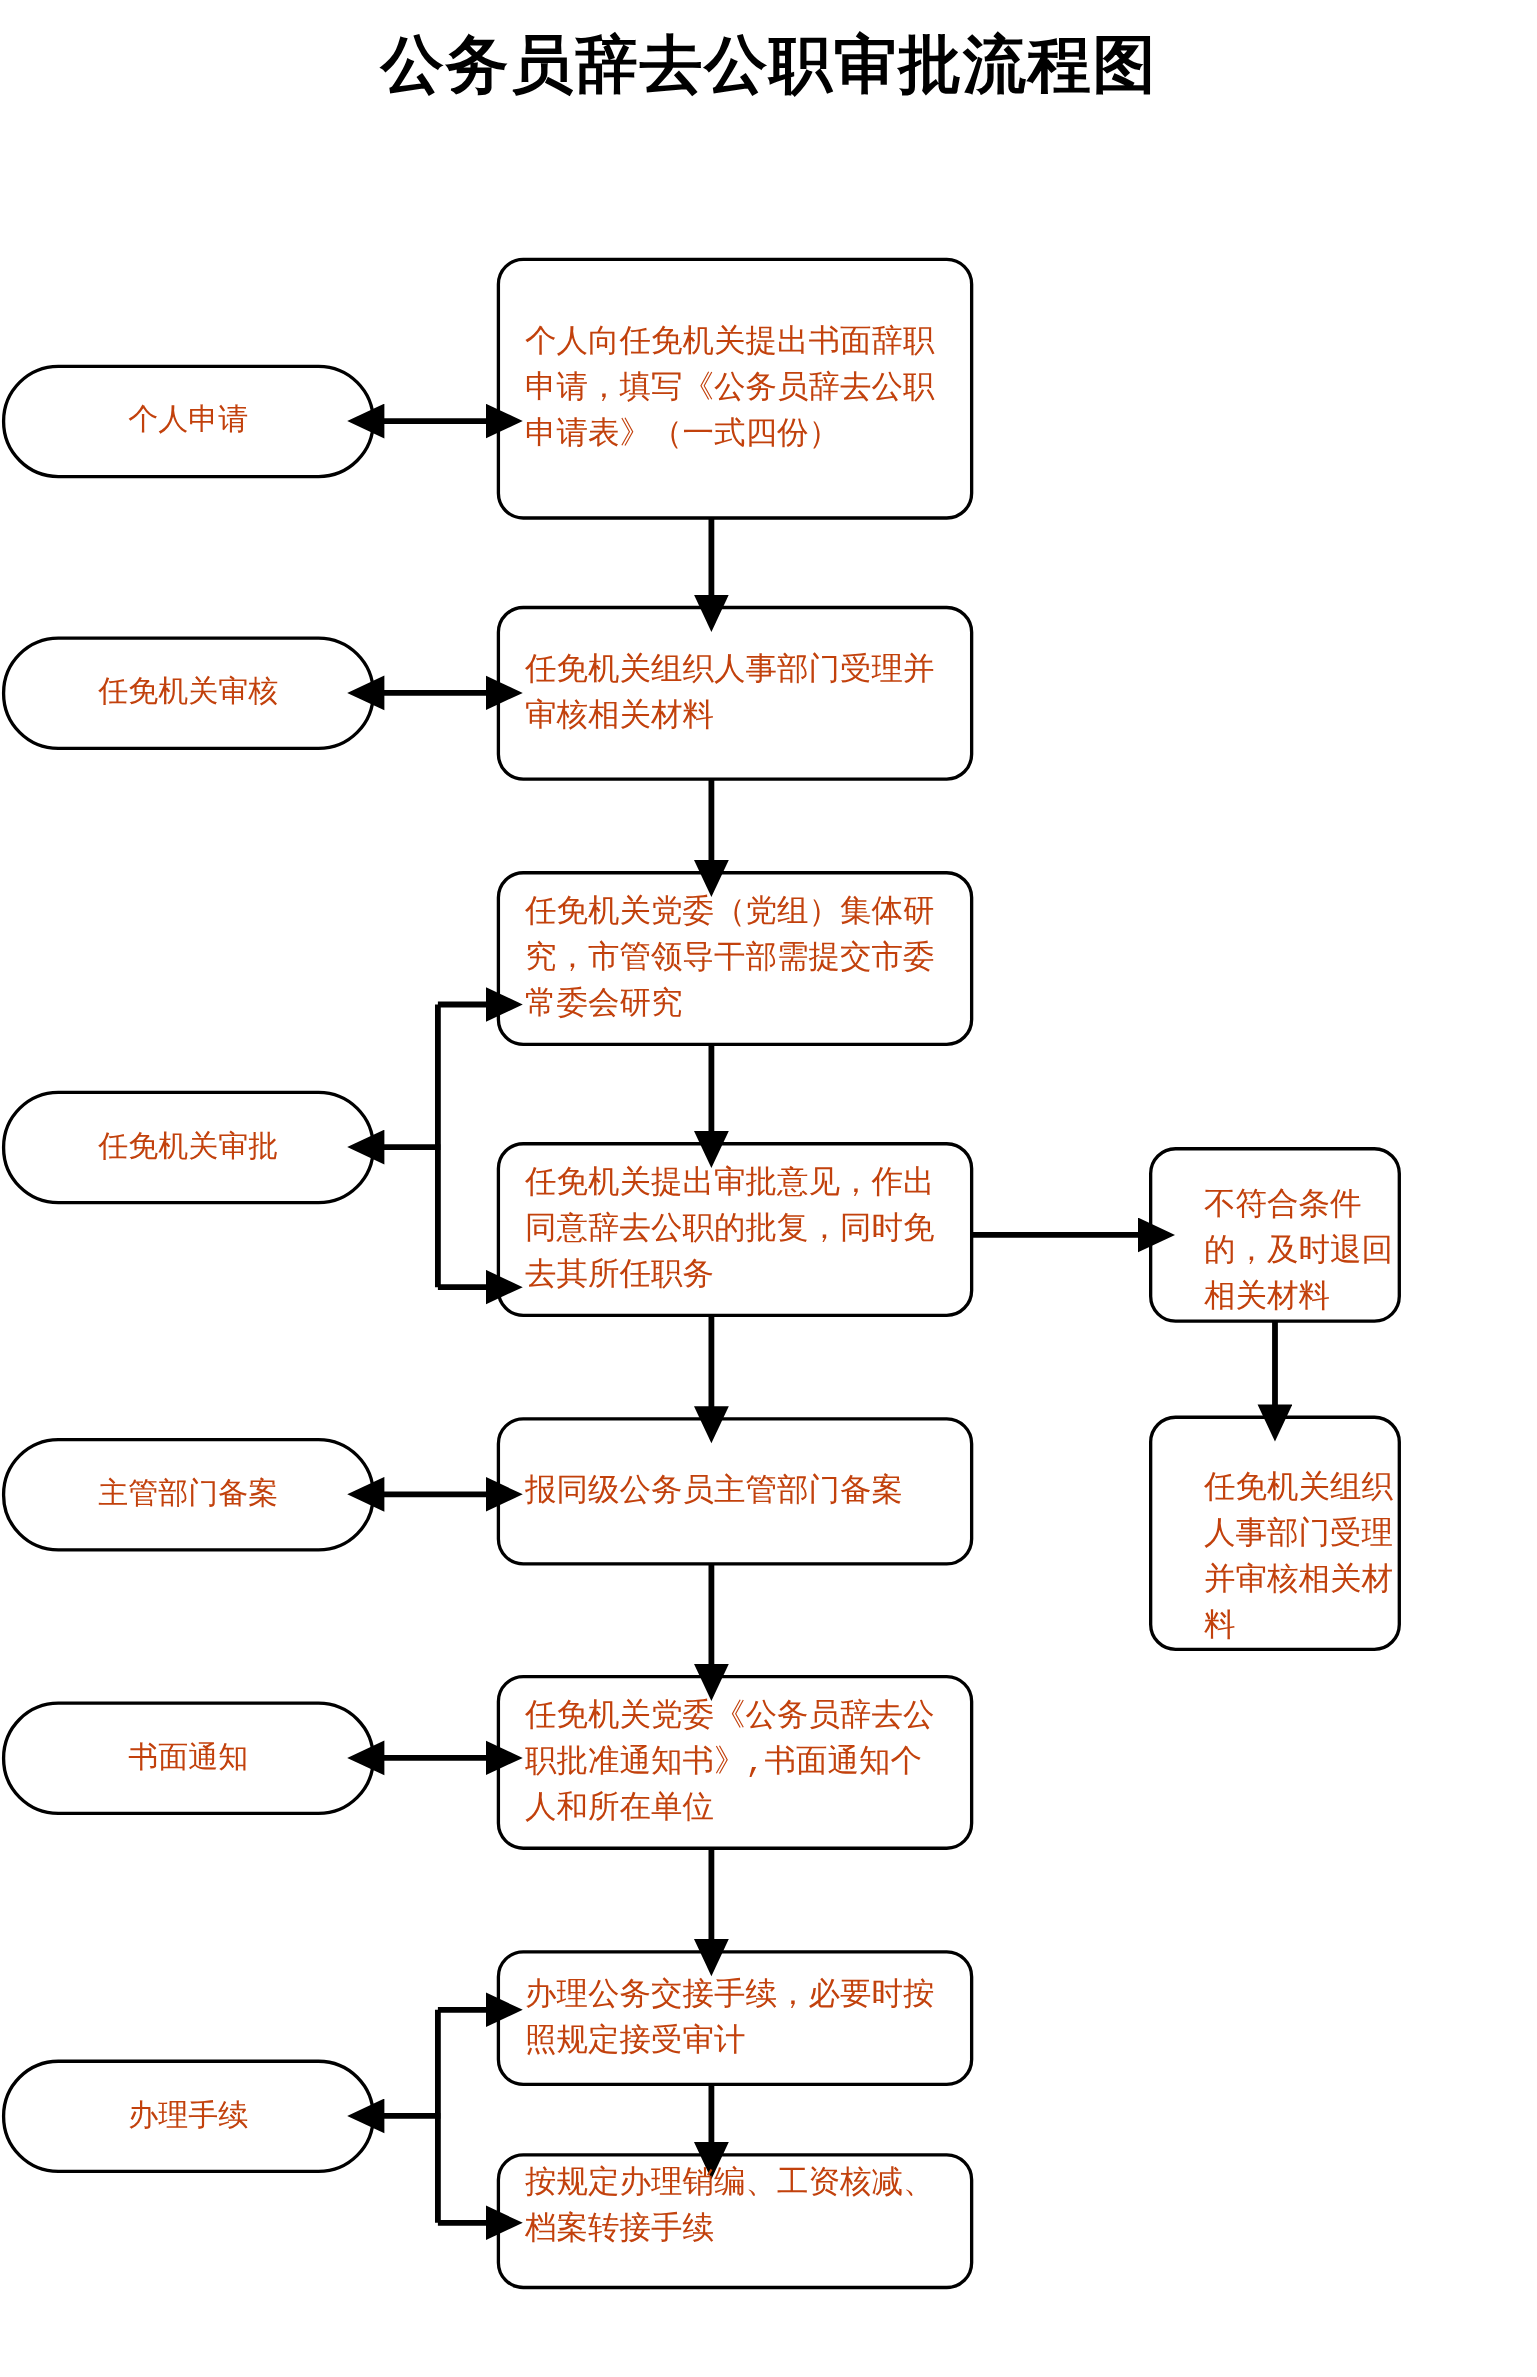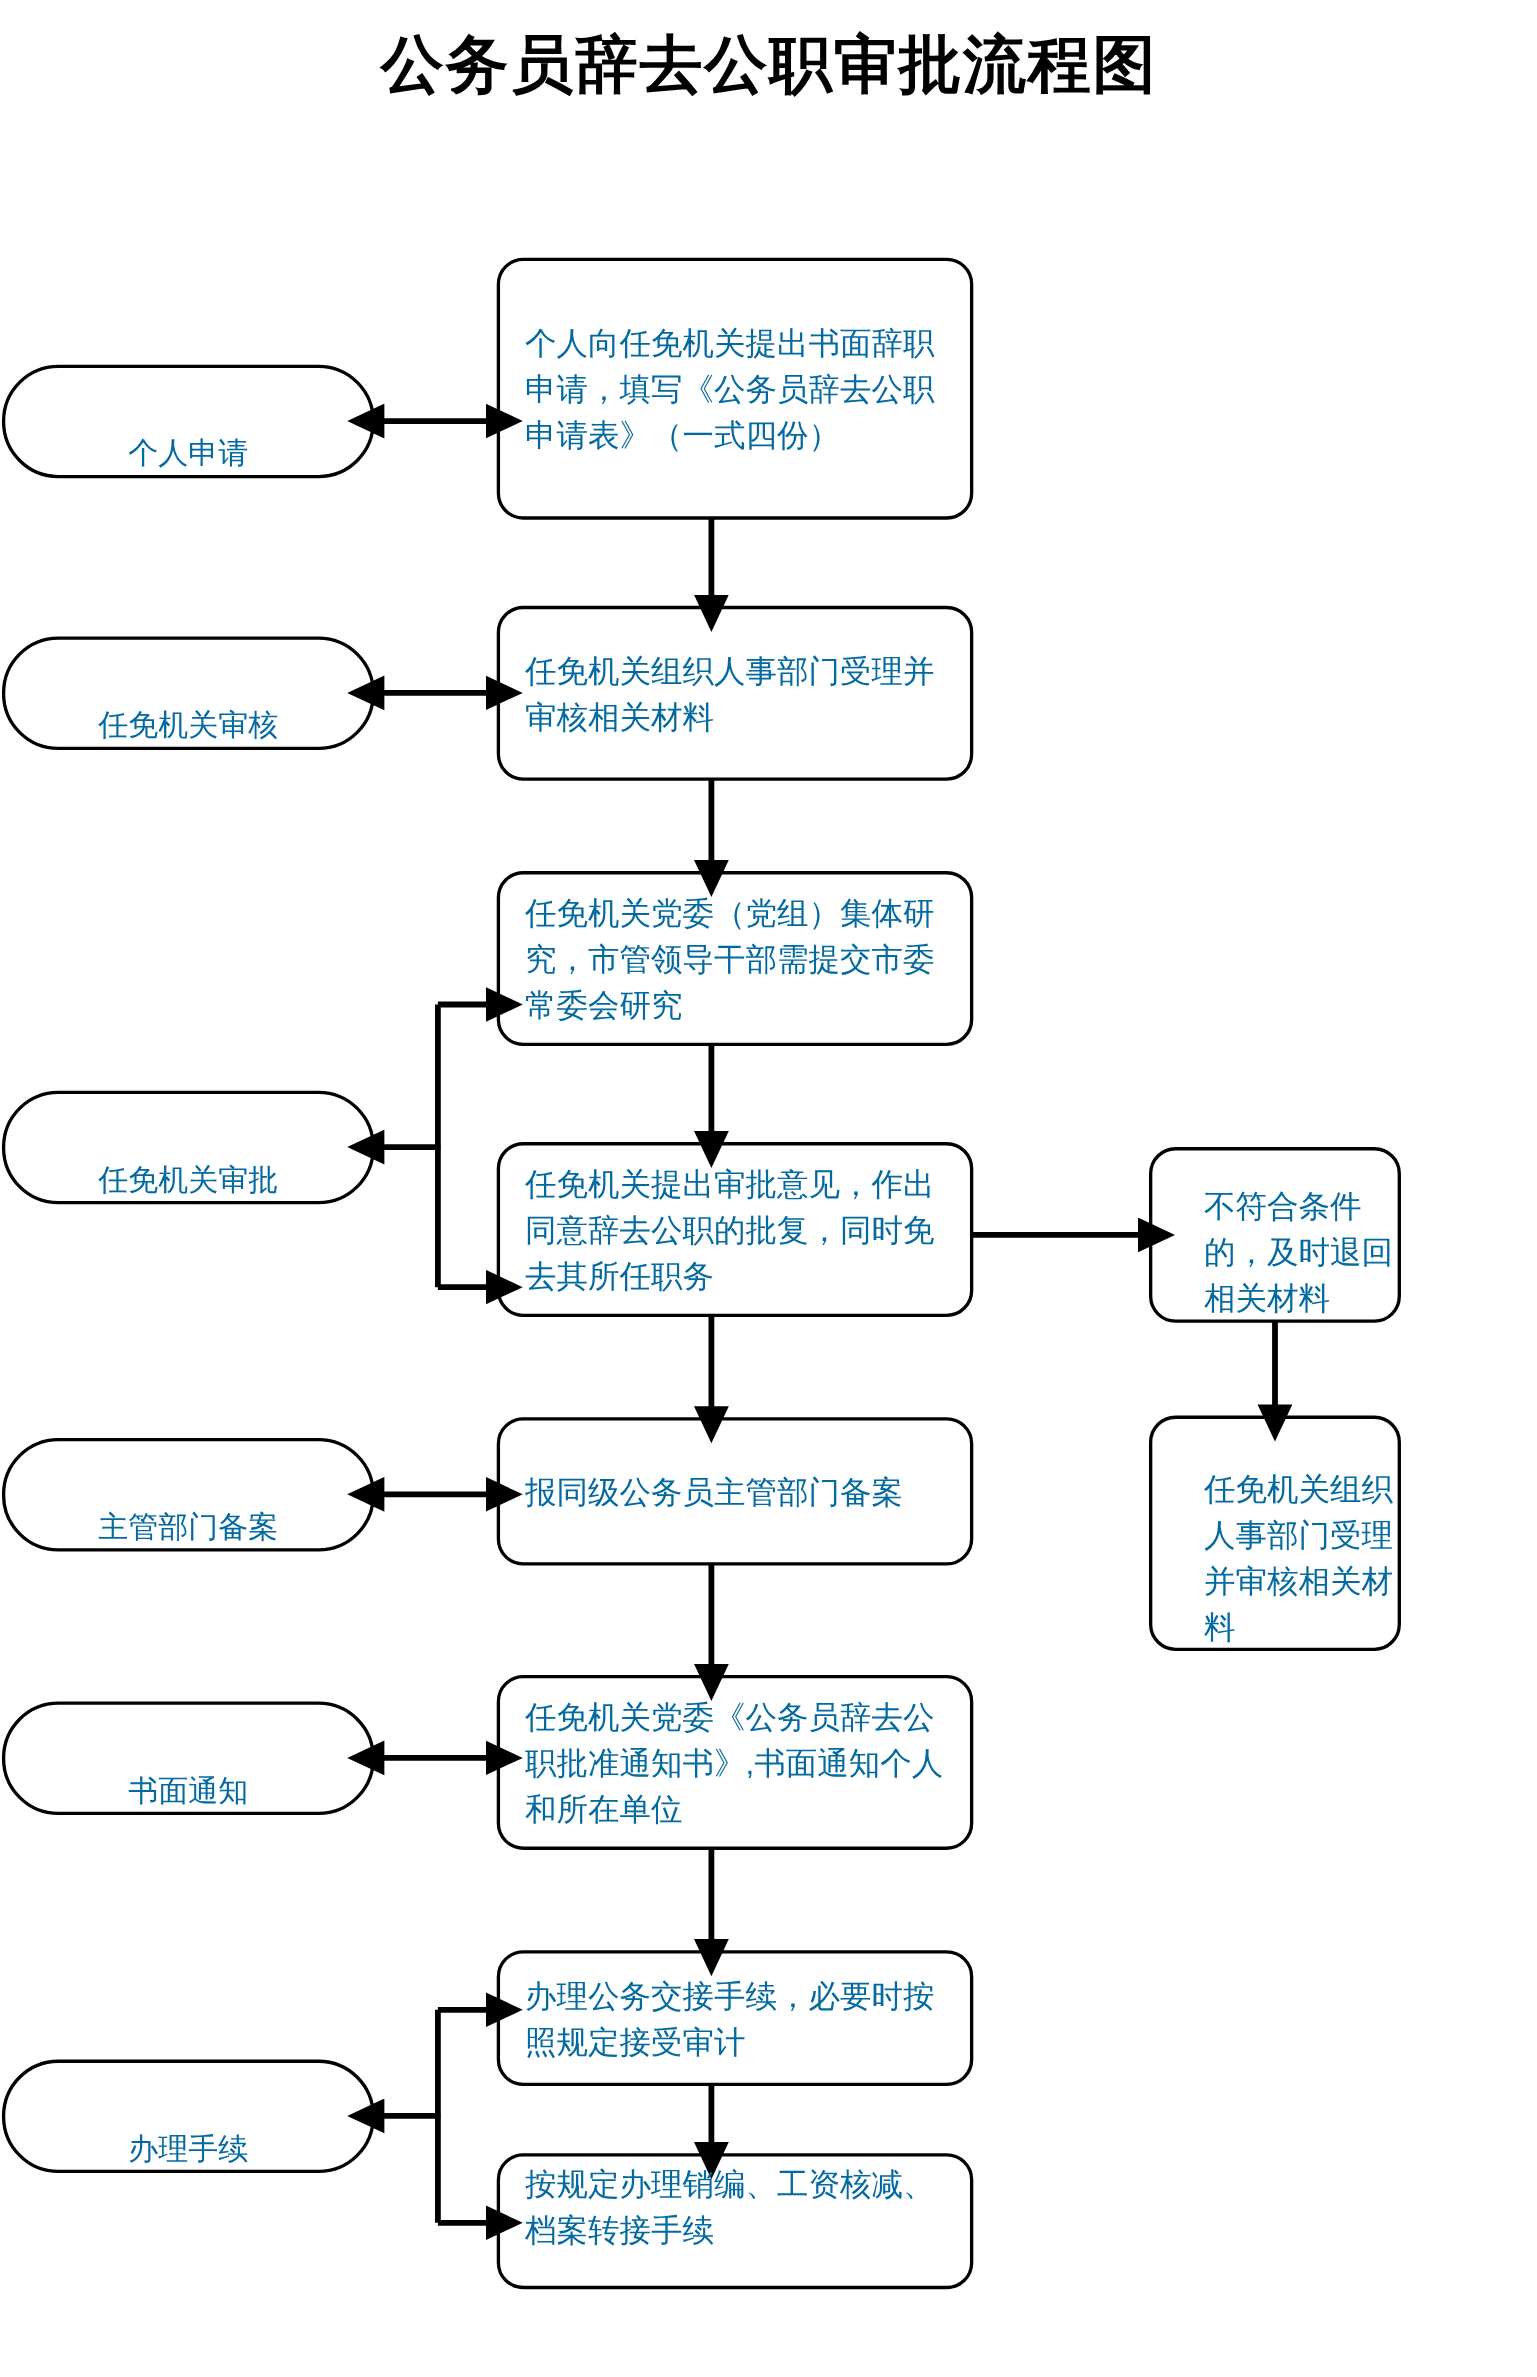--- a/index.html
+++ b/index.html
@@ -37,34 +37,33 @@
     stroke: #000000;
     stroke-width: 4;
   }
   .connector {
     stroke: #000000;
     stroke-width: 7;
     fill: none;
   }
   .node-text {
     position: absolute;
-    color: #0369a1;
-    font-family: Liberation Sans, sans-serif;
+    color: #c2410c;
+    font-family: Liberation Mono, monospace;
     box-sizing: border-box;
     white-space: normal;
     word-break: break-all;
   }
   .stage-text {
     font-size: 30px;
     line-height: 36px;
     text-align: center;
     display: flex;
     align-items: center;
     justify-content: center;
-    margin-top: 32px;
   }
   .proc-text {
     font-size: 31.5px;
     line-height: 46px;
     text-align: left;
     display: flex;
     align-items: center;
   }
   .proc-text > span { display: block; width: 100%; }
   .side-text {

